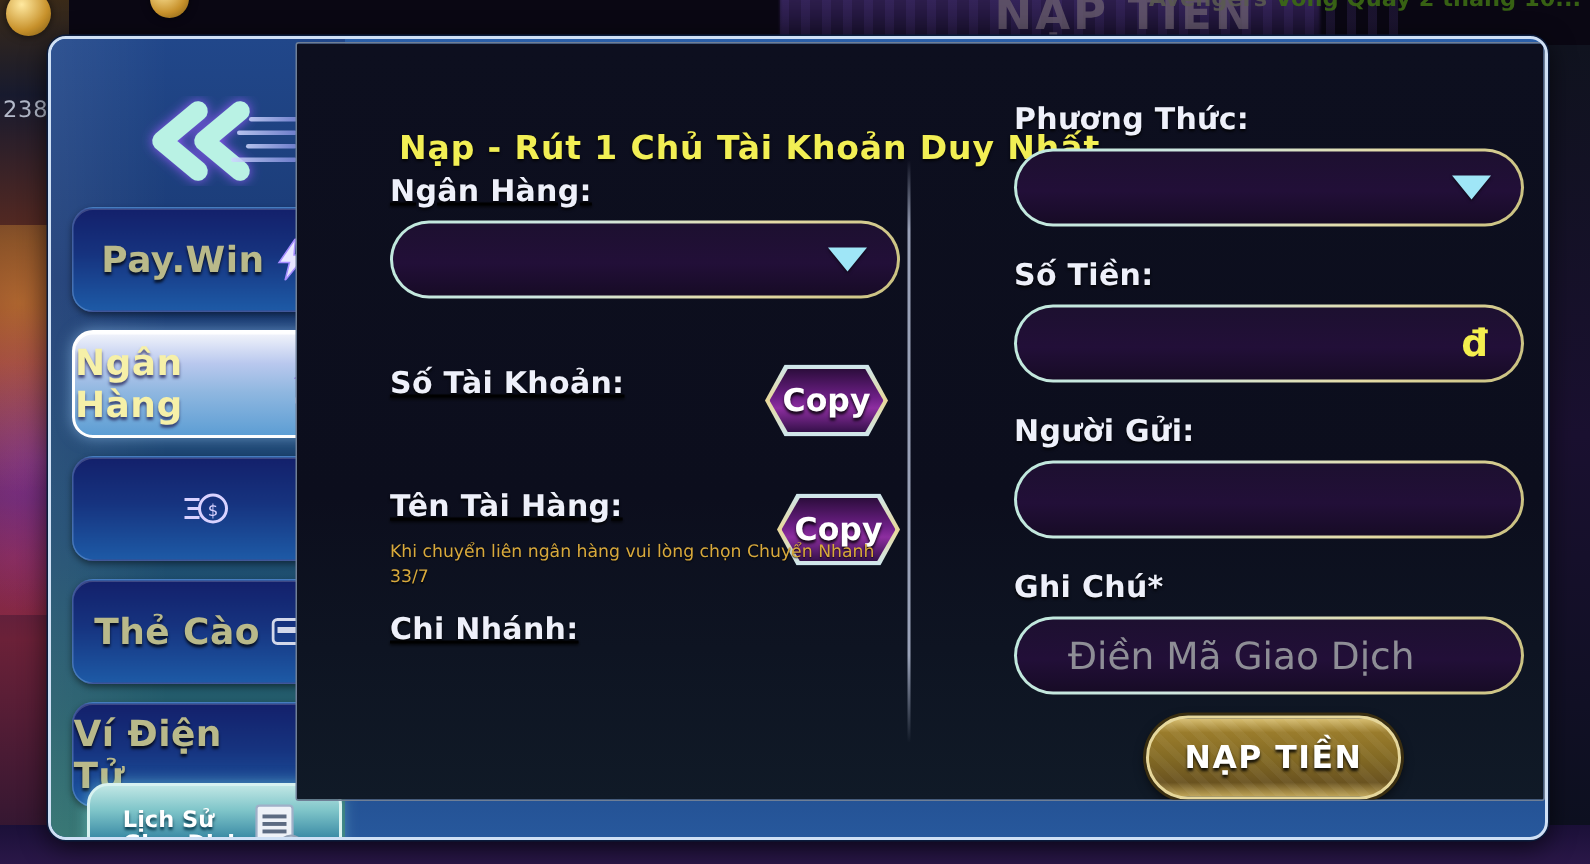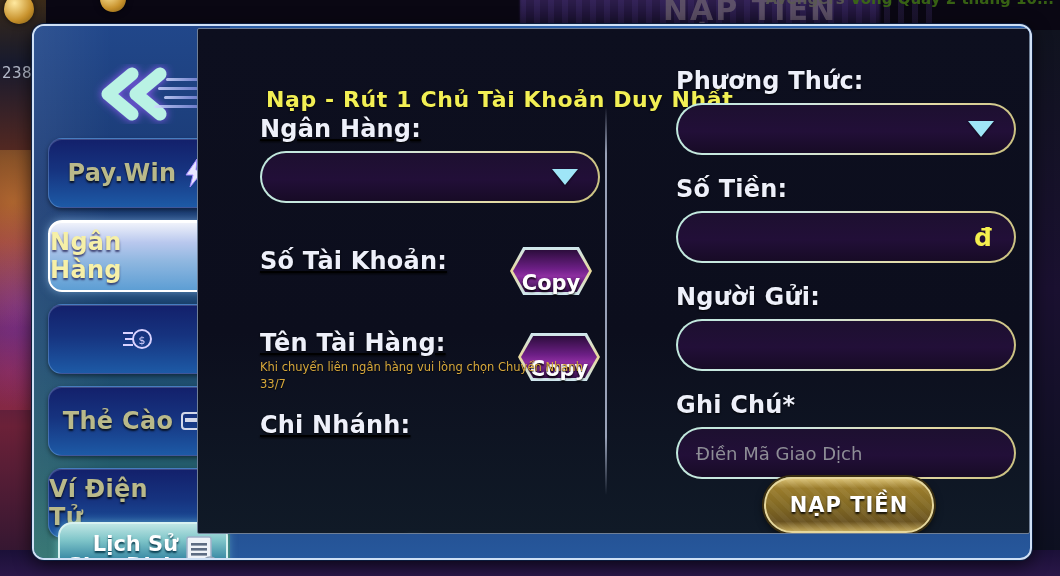--- a/index.html
+++ b/index.html
@@ -124,22 +124,22 @@
   .history-btn{
     position:absolute;left:24px;top:496px;width:166px;height:62px;
     border-radius:14px;
     background:linear-gradient(180deg,#bfe6e4 0%,#7fc5c9 26%,#2d7f9e 62%,#1b4f82 100%);
     border:2px solid #d8f2f0;
     box-shadow:0 0 10px rgba(140,230,230,.5);
     display:flex;align-items:center;justify-content:center;gap:6px;
     overflow:hidden;
   }
   .history-text{
-    font-size:21px;font-weight:bold;color:#ffffff;line-height:1.05;
-    text-shadow:0 2px 2px rgba(0,50,70,.9);text-align:right;
+    font-size:15px;font-weight:bold;color:#ffffff;line-height:1.05;
+    text-shadow:0 2px 2px rgba(0,50,70,.9);text-align:left;
   }
 
   
   .panel{
     position:absolute;left:163px;top:2px;width:831px;height:504px;
     background:linear-gradient(180deg,#0d0f1f 0%,#0c0e1d 60%,#101a27 100%);
     border:1px solid #6f7f96;
     border-radius:2px;
     overflow:hidden;
   }
@@ -152,21 +152,21 @@
     position:absolute;left:68px;top:58px;
     font-size:22px;font-weight:bold;color:#f2ef54;
     text-shadow:0 1px 2px rgba(0,0,0,.8);letter-spacing:.6px;
     white-space:nowrap;
   }
 
   .col-left{position:absolute;left:62px;top:86px;width:340px;text-decoration:underline;}
   .col-right{position:absolute;left:478px;top:38px;width:340px;}
 
   .field-label{
-    font-size:24px;font-weight:bold;color:#eef0fa;
+    font-size:20px;font-weight:bold;color:#eef0fa;
     text-shadow:0 1px 2px rgba(0,0,0,.9);margin-bottom:8px;letter-spacing:.2px;
     white-space:nowrap;
   }
   .field-row{margin-bottom:20px;}
   .input-wrap{
     position:relative;border-radius:28px;padding:2px;
     background:linear-gradient(115deg,#bfe9dd 0%,#cfe6e0 35%,#e4dba6 70%,#c9c07f 100%);
   }
   .input-inner{
     position:relative;height:48px;border-radius:26px;
@@ -177,26 +177,26 @@
     position:absolute;right:20px;top:50%;transform:translateY(-50%);
     width:0;height:0;border-left:13px solid transparent;border-right:13px solid transparent;
     border-top:16px solid #9fe6f7;
     filter:drop-shadow(0 1px 1px rgba(0,0,0,.6));
   }
   .currency{
     position:absolute;right:22px;top:50%;transform:translateY(-50%);
     color:#f4ef4e;font-size:25px;font-weight:bold;
   }
   .placeholder{
-    padding-left:18px;font-size:18px;color:#8e8e96;
+    padding-left:34px;font-size:25px;color:#8e8e96;
   }
 
   .copy-btn{
     position:absolute;width:82px;height:48px;
-    display:flex;align-items:flex-end;justify-content:center;
+    display:flex;align-items:center;justify-content:center;
   }
   .copy-hex{
     position:absolute;inset:0;
     background:linear-gradient(180deg,#cfe7ef 0%,#e8d89a 50%,#cfe7ef 100%);
     clip-path:polygon(16% 0%,84% 0%,100% 50%,84% 100%,16% 100%,0% 50%);
   }
   .copy-hex-in{
     position:absolute;left:3px;top:3px;right:3px;bottom:3px;
     background:linear-gradient(180deg,#2c0d3c 0%,#6d1f86 45%,#8d2ea0 62%,#35104a 100%);
     clip-path:polygon(16% 0%,84% 0%,100% 50%,84% 100%,16% 100%,0% 50%);

